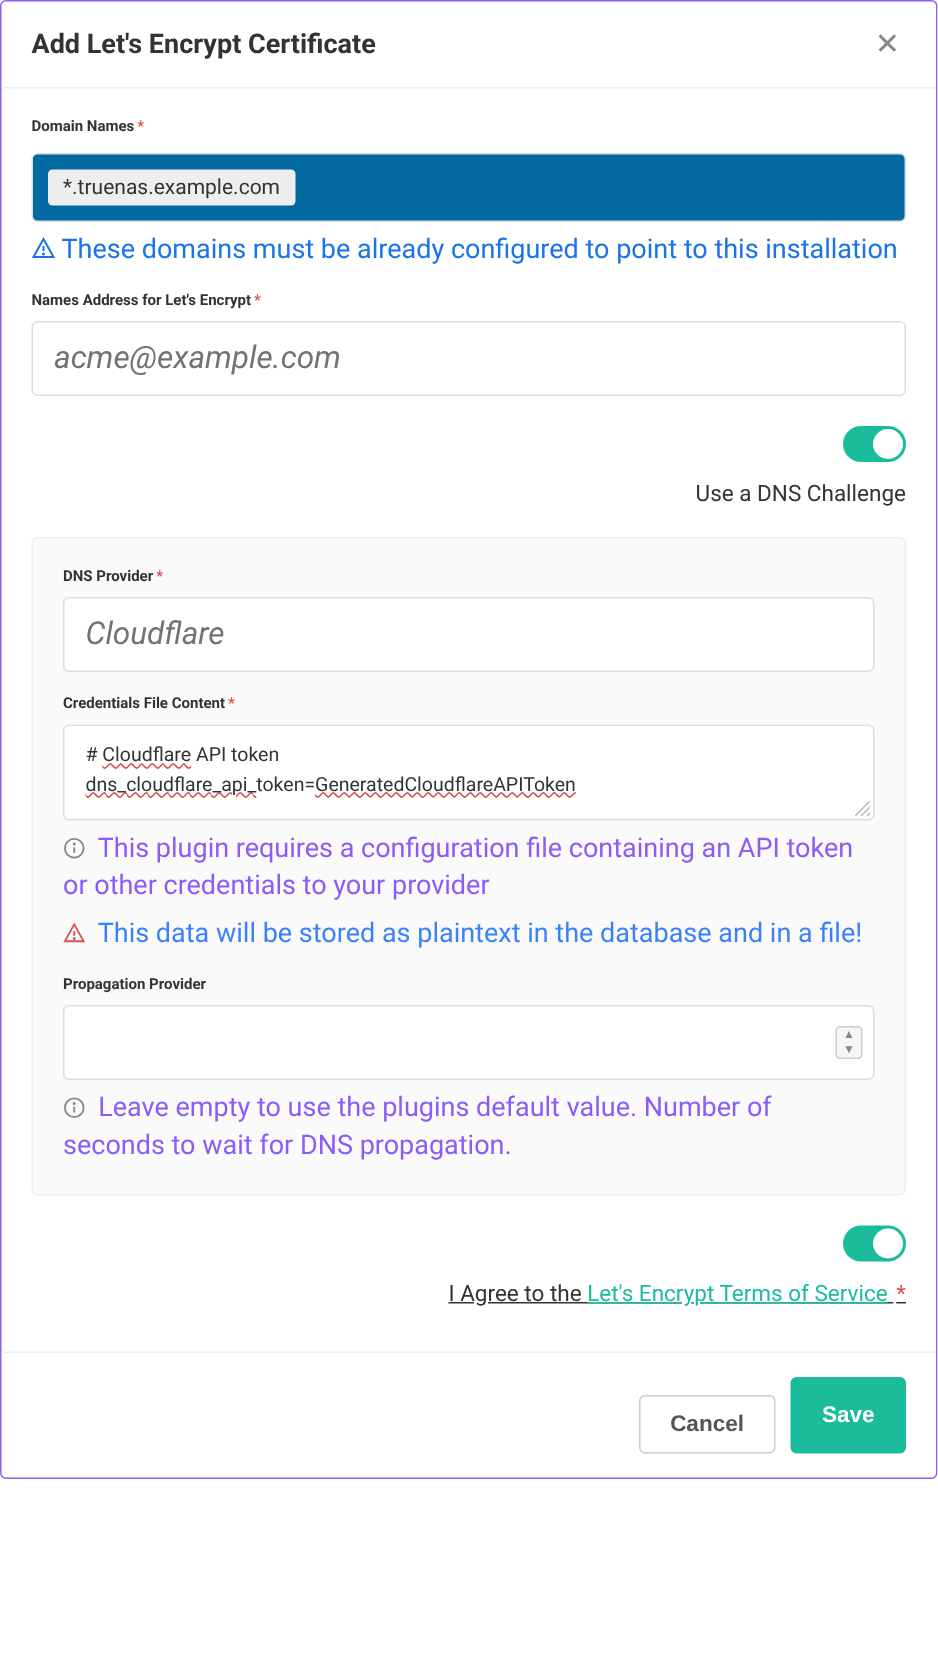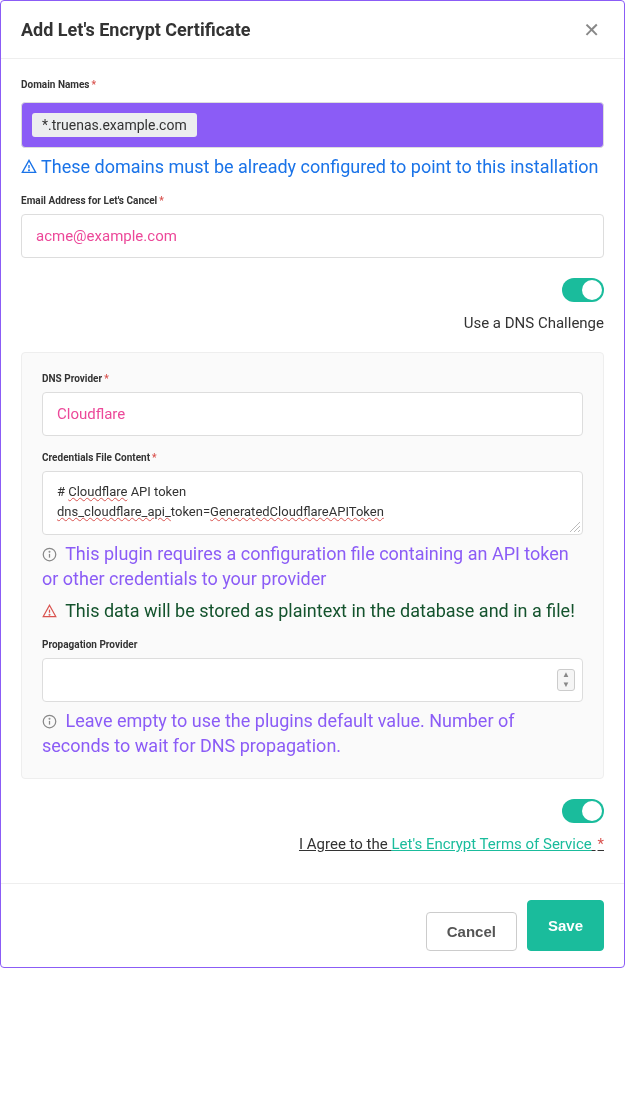--- a/index.html
+++ b/index.html
@@ -46,31 +46,32 @@
       color: #333;
       margin-bottom: 8px;
       font-size: 10px;
     }
     .req { color: #d9534f; margin-left: 2px; }
     .input, .select-input, .textarea, .num-input {
       width: 100%;
       border: 1px solid #ddd;
       border-radius: 4px;
       padding: 12px 14px;
-      font-size: 15px;
-      color: #ec4899;
+      font-size: 21px;
+      color: #737373;
       background: #fff;
       font-family: inherit;
+      font-style: italic;
     }
     .tag-input {
       width: 100%;
       border: 1px solid #ddd;
       border-radius: 4px;
       padding: 8px 10px;
-      background: #8b5cf6;
+      background: #0369a1;
       min-height: 46px;
       display: flex;
       align-items: center;
       flex-wrap: wrap;
       gap: 6px;
       margin-top: 12px;
     }
     .tag {
       display: inline-flex;
       align-items: center;
@@ -79,21 +80,21 @@
       padding: 4px 10px;
       font-size: 14px;
       color: #333;
     }
     .hint {
       margin-top: 6px;
       font-size: 18px;
       line-height: 1.4;
     }
     .hint-blue { color: #1a73e8; }
-    .hint-red { color: #14532d; }
+    .hint-red { color: #3b82f6; }
     .hint-grey { color: #8b5cf6; }
     .hint svg { vertical-align: -2px; margin-right: 4px; }
     .toggle-row {
       display: flex;
       align-items: flex-end;
       gap: 12px;
       margin: 20px 0;
       flex-direction: column;
     }
     .toggle {
@@ -223,21 +224,21 @@
         <svg width="16" height="16" viewBox="0 0 24 24" fill="none" stroke="#1a73e8" stroke-width="2">
             <path d="M12 2 L22 20 L2 20 Z"></path>
             <line x1="12" y1="9" x2="12" y2="14"></line>
             <circle cx="12" cy="17" r="0.6" fill="#1a73e8"></circle>
           </svg><span>These domains must be already configured to point to this installation</span>
       </div>
     </div>
 
     <div class="field-group">
       <div class="label-row">
-        <span>Email Address for Let's Cancel</span><span class="req">*</span>
+        <span>Names Address for Let's Encrypt</span><span class="req">*</span>
       </div>
       <input class="input" type="text" value="acme@example.com" style="">
     </div>
 
     <div class="toggle-row">
       <div class="toggle"></div>
       <span class="toggle-label">Use a DNS Challenge</span>
     </div>
 
     <div class="section-box">

